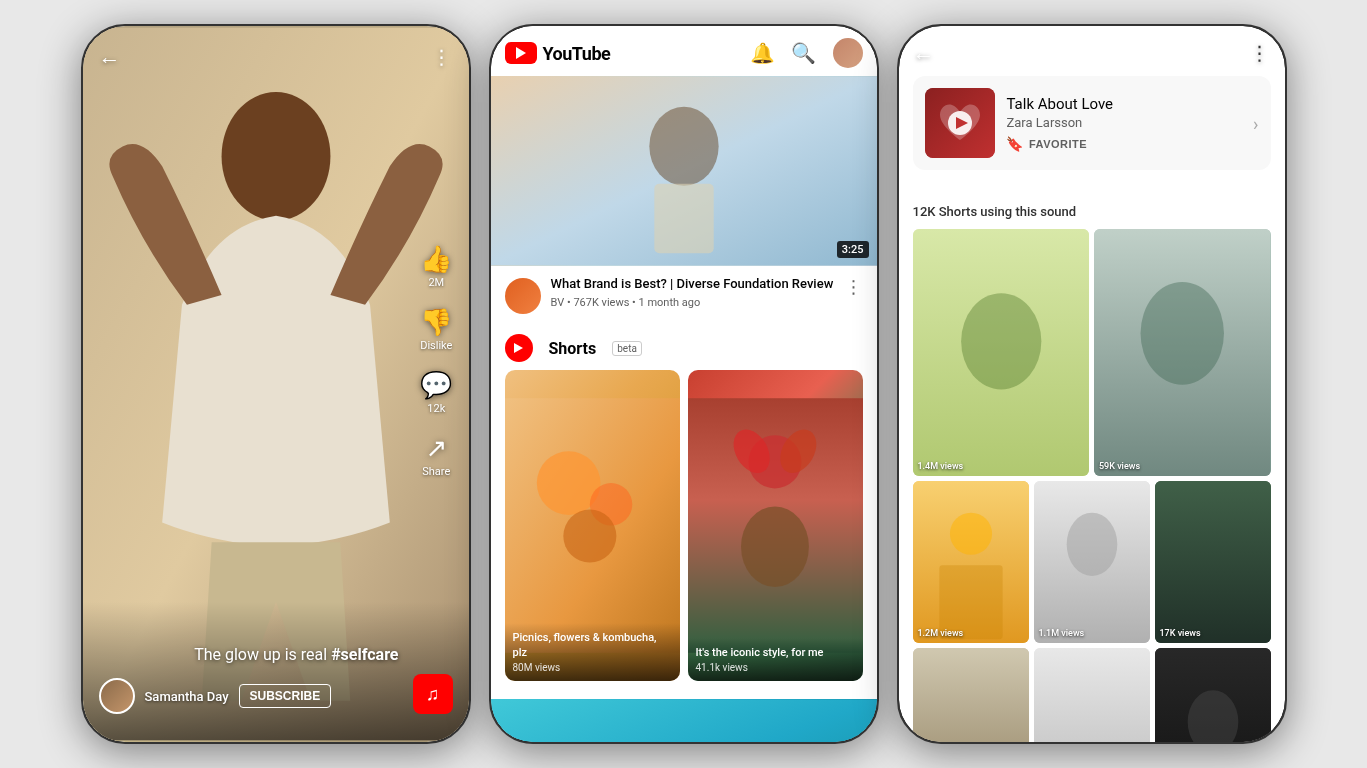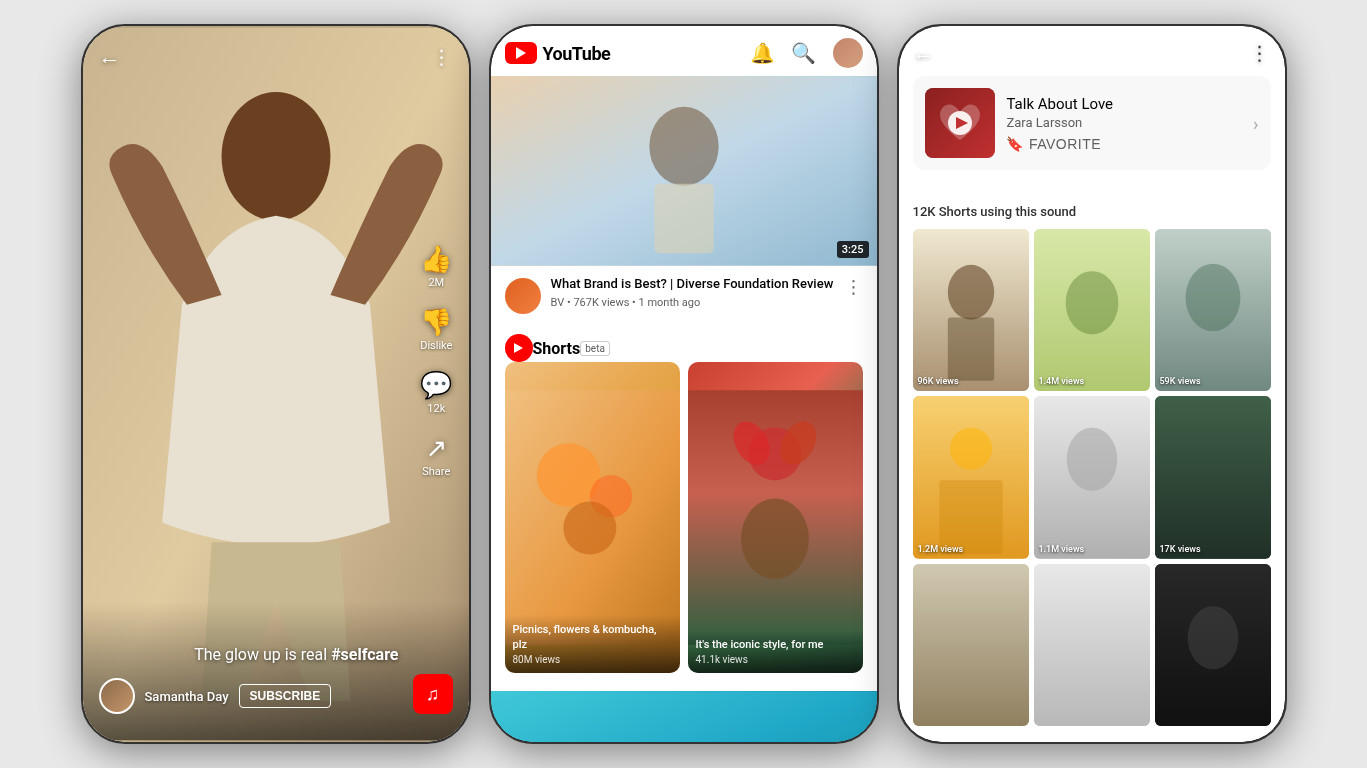--- a/index.html
+++ b/index.html
@@ -298,22 +298,22 @@
     .video-more {
       color: #606060;
       font-size: 18px;
       cursor: pointer;
     }
 
     
     .shorts-header {
       display: flex;
       align-items: center;
-      gap: 0;
-      padding: 10px 14px 0;
+      gap: 16px;
+      padding: 10px 14px 8px;
     }
 
     .shorts-logo {
       width: 28px;
       height: 28px;
       background: #ff0000;
       border-radius: 50%;
       display: flex;
       align-items: center;
       justify-content: center;
@@ -456,22 +456,22 @@
       cursor: pointer;
       padding: 0;
     }
 
     .bookmark-icon {
       font-size: 14px;
       color: #606060;
     }
 
     .favorite-label {
-      font-size: 14px;
-      font-weight: 400;
+      font-size: 11px;
+      font-weight: 700;
       color: #606060;
       letter-spacing: 0.5px;
     }
 
     .song-chevron {
       font-size: 18px;
       color: #aaa;
     }
 
     .shorts-count-label {
@@ -822,38 +822,20 @@
           <span class="favorite-label">FAVORITE</span>
         </button>
       </div>
       <span class="song-chevron">›</span>
     </div>
 
     <div class="shorts-count-label">12K Shorts using this sound</div>
 
     <div class="sound-grid">
       <div class="sound-grid-row">
-        <div class="sound-grid-cell">
-          <div class="grid-cell-bg">
-            <div class="grid-cell-inner gc1">
-              <svg viewBox="0 0 110 154" style="width:100%;height:100%;position:absolute;top:0;left:0;">
-                <rect width="110" height="154" fill="url(#g1)"></rect>
-                <defs>
-                    <linearGradient id="g1" x1="0" y1="0" x2="0" y2="1">
-                      <stop offset="0%" stop-color="#f0e8d0"></stop>
-                      <stop offset="100%" stop-color="#a89070"></stop>
-                    </linearGradient>
-                  </defs>
-                <ellipse cx="55" cy="60" rx="22" ry="26" fill="rgba(100,70,40,0.6)"></ellipse>
-                <rect x="33" y="84" width="44" height="60" rx="3" fill="rgba(80,60,30,0.4)"></rect>
-              </svg>
-              <span class="grid-cell-views">96K views</span>
-            </div>
-          </div>
-        </div>
         <div class="sound-grid-cell">
           <div class="grid-cell-bg">
             <div class="grid-cell-inner gc2">
               <svg viewBox="0 0 110 154" style="width:100%;height:100%;position:absolute;top:0;left:0;">
                 <rect width="110" height="154" fill="url(#g2)"></rect>
                 <defs>
                     <linearGradient id="g2" x1="0" y1="0" x2="0" y2="1">
                       <stop offset="0%" stop-color="#d8e8a8"></stop>
                       <stop offset="100%" stop-color="#b0c870"></stop>
                     </linearGradient>

